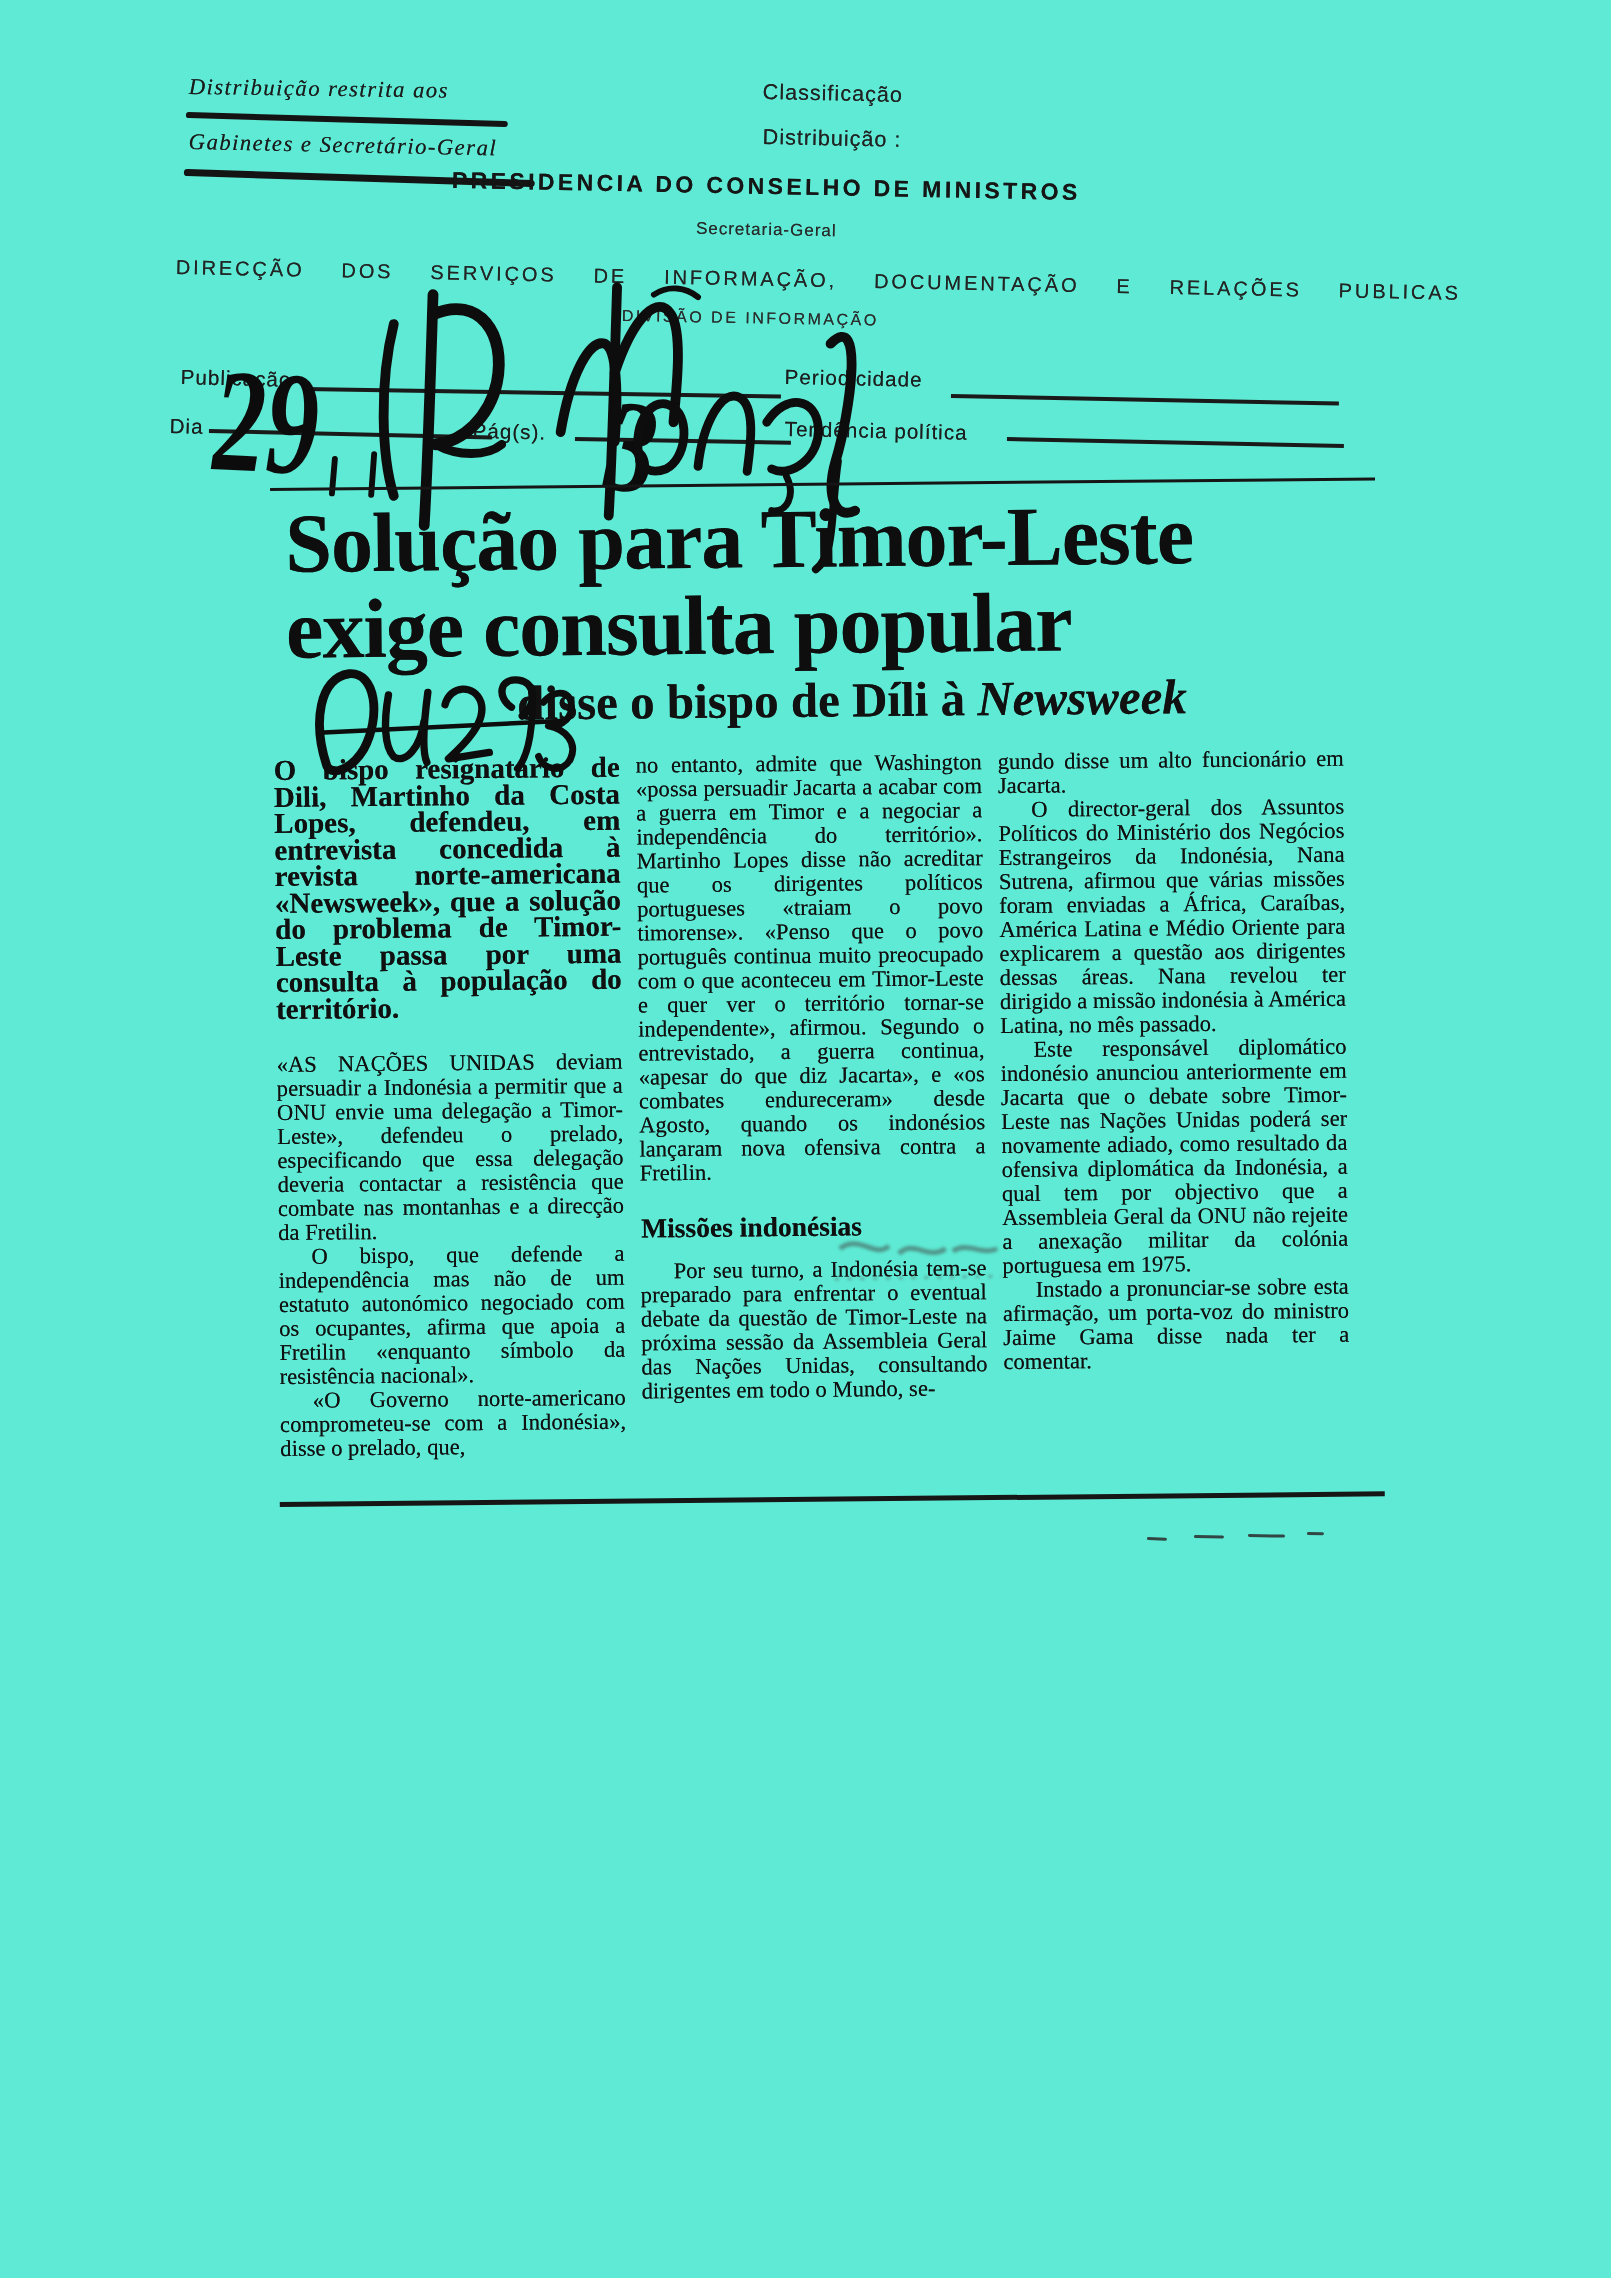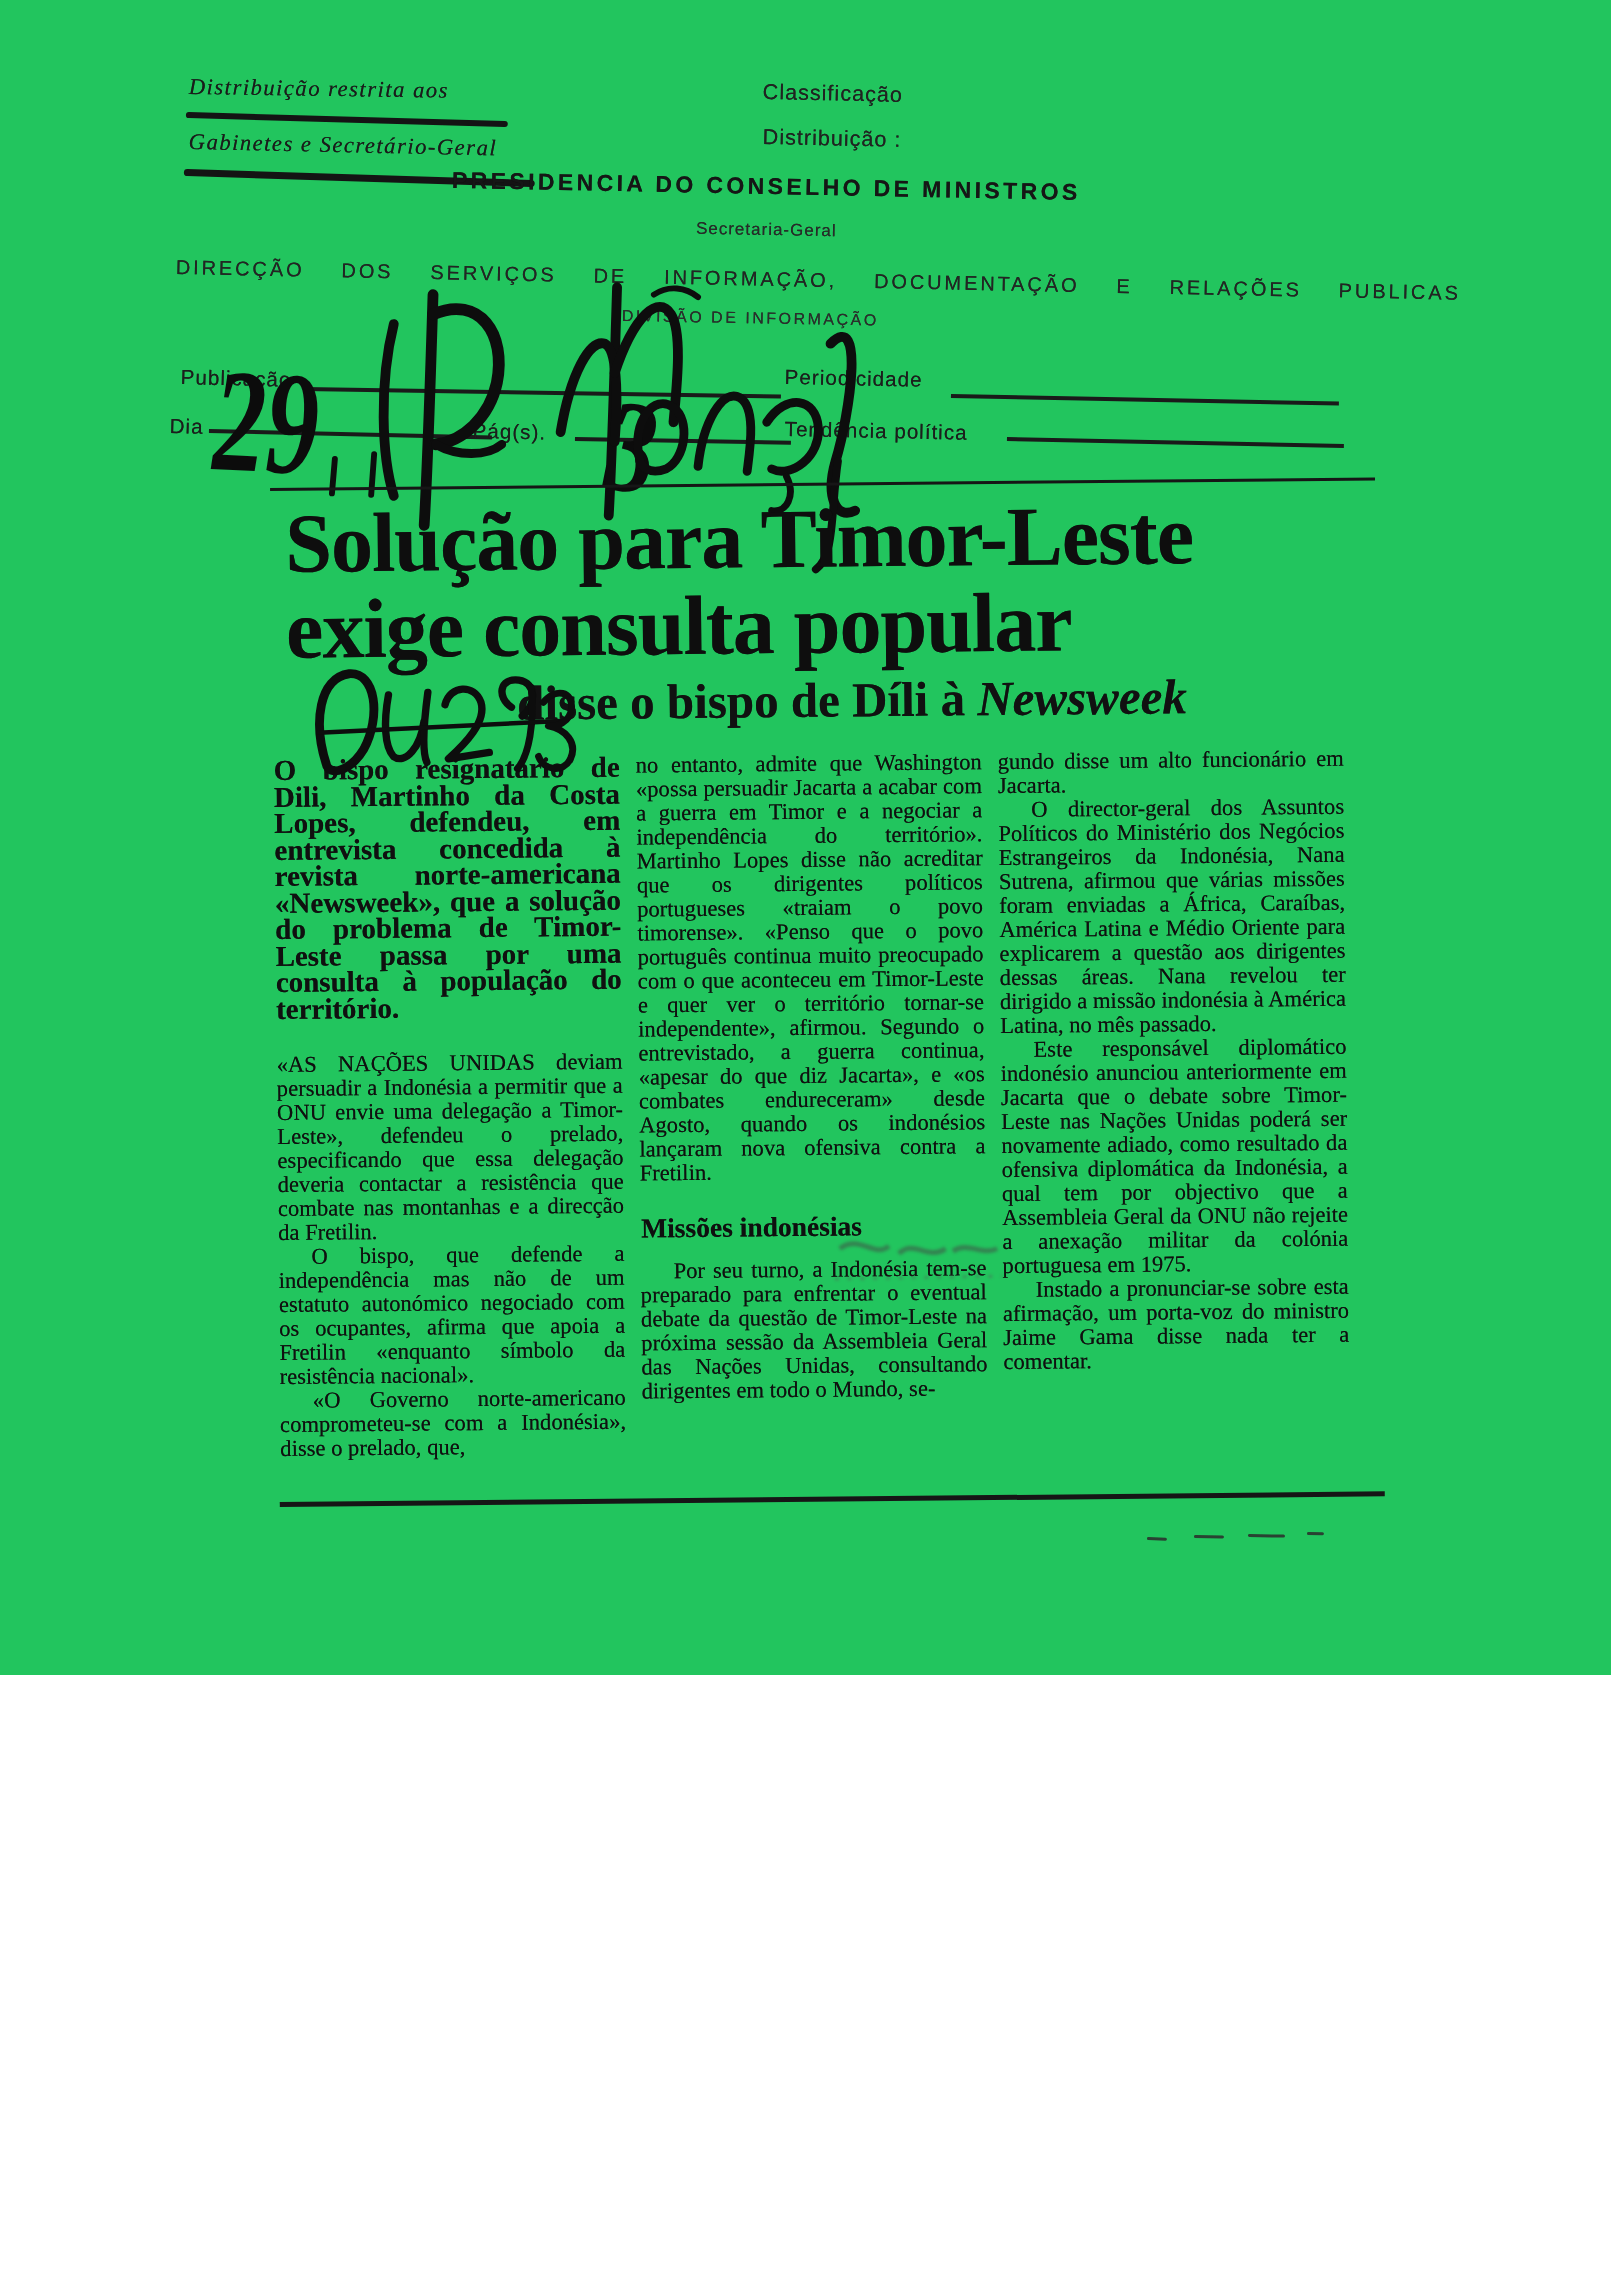--- a/index.html
+++ b/index.html
@@ -1,16 +1,16 @@
 <!DOCTYPE html>
 <html style="font-size:7.9px"><head>
 <meta charset="utf-8">
 <style>
   html,body{margin:0;padding:0;background:#ffffff;}
-  #page{position:relative;width:1612px;height:1675px;background:#22c55e;overflow:hidden;
+  #page{position:relative;width:1612px;height:2278px;background:#5eead4;overflow:hidden;
         font-family:"Liberation Serif","DejaVu Serif",serif;color:#121212;}
   .abs{position:absolute;}
   .ink{text-shadow:0 0 0.5px rgba(12,12,12,.7);}
   .sans{font-family:"Liberation Sans","DejaVu Sans",sans-serif;}
   .nowrap{white-space:nowrap;}
 
   
   .note{font-style:italic;font-size:22.6px;letter-spacing:1.5px;color:#1b1b1b;transform-origin:left top;}
   .hand-underline{background:#141414;border-radius:3.9px;transform-origin:left top;}
   .toplabel{font-size:21.6px;letter-spacing:1px;color:#222;transform-origin:left top;}

